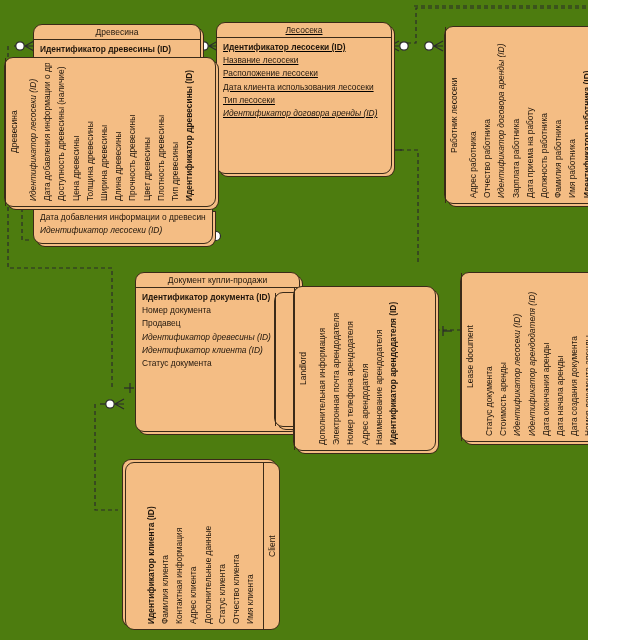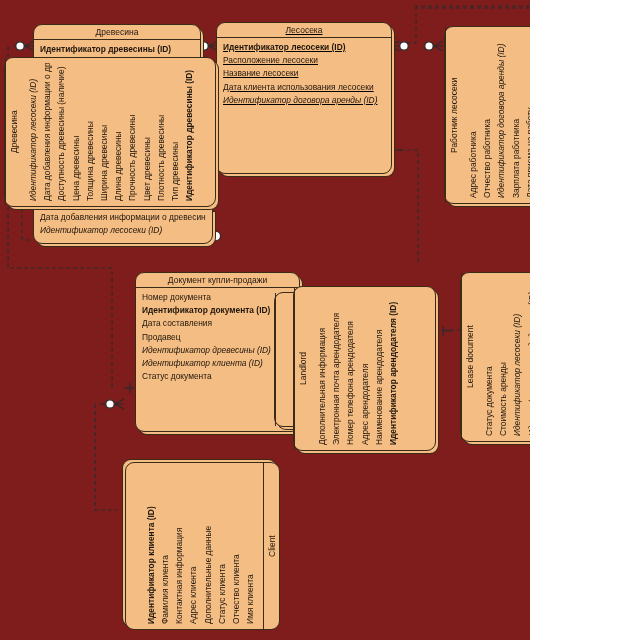--- a/index.html
+++ b/index.html
@@ -2,23 +2,23 @@
 <html><head>
 <meta charset="utf-8">
 <style>
   html,body{margin:0;padding:0;background:#ffffff;}
   body{
     font-family:"Liberation Sans","DejaVu Sans",sans-serif;
     -webkit-font-smoothing:antialiased;
   }
   #canvas{
     position:relative;
-    width:530px;height:640px;
+    width:588px;height:640px;
     overflow:hidden;
-    background:#7f1d1d;
+    background:#4d7c0f;
   }
   
   .entity{
     position:absolute;
     box-sizing:border-box;
     background:#f4bd84;
     border:1.6px solid #3a2a18;
     border-radius:9px;
     box-shadow:3px 3px 0 -1px #f4bd84, 3px 3px 0 0 #3a2a18;
   }
@@ -201,23 +201,24 @@
     <div class="attrs" style="padding-top:2px;">
       <div class="attr">Дата добавления информации о древесине</div>
       <div class="attr fk">Идентификатор лесосеки (ID)</div>
     </div>
   </div>
 
   <div class="entity z2" style="left:216px; top:22px; width:176px; height:152px;text-decoration:underline;">
     <div class="hdr">Лесосека</div>
     <div class="attrs">
       <div class="attr pk">Идентификатор лесосеки (ID)</div>
+      <div class="attr">Название лесосеки</div>
       <div class="attr">Расположение лесосеки</div>
-      <div class="attr">Название лесосеки</div>
       <div class="attr">Дата клиента использования лесосеки</div>
+      <div class="attr">Тип лесосеки</div>
       <div class="attr fk">Идентификатор договора аренды (ID)</div>
     </div>
   </div>
 
   <div class="entity vert rot90 z2" style="left:444px; top:26px; width:186px; height:178px;">
     <div class="hdr">Работник лесосеки</div>
     <div class="attrs" style="flex-direction:row-reverse;">
       <div class="attr pk">Идентификатор работника (ID)</div>
       <div class="attr">Имя работника</div>
       <div class="attr">Фамилия работника</div>
@@ -226,23 +227,22 @@
       <div class="attr">Зарплата работника</div>
       <div class="attr fk">Идентификатор договора аренды (ID)</div>
       <div class="attr">Отчество работника</div>
       <div class="attr">Адрес работника</div>
     </div>
   </div>
 
   <div class="entity z2" style="left:135px; top:272px; width:165px; height:160px;">
     <div class="hdr">Документ купли-продажи</div>
     <div class="attrs">
+      <div class="attr pk">Идентификатор документа (ID)</div>
       <div class="attr">Номер документа</div>
-      <div class="attr pk">Идентификатор документа (ID)</div>
-      <div class="attr">Дата составления</div>
       <div class="attr">Продавец</div>
       <div class="attr fk">Идентификатор древесины (ID)</div>
       <div class="attr fk">Идентификатор клиента (ID)</div>
       <div class="attr">Статус документа</div>
     </div>
   </div>
 
   <div class="entity vert rot90 z2" style="left:274px; top:292px; width:36px; height:135px;">
     <div class="hdr"></div>
     <div class="attrs" style="flex-direction:row-reverse;">

